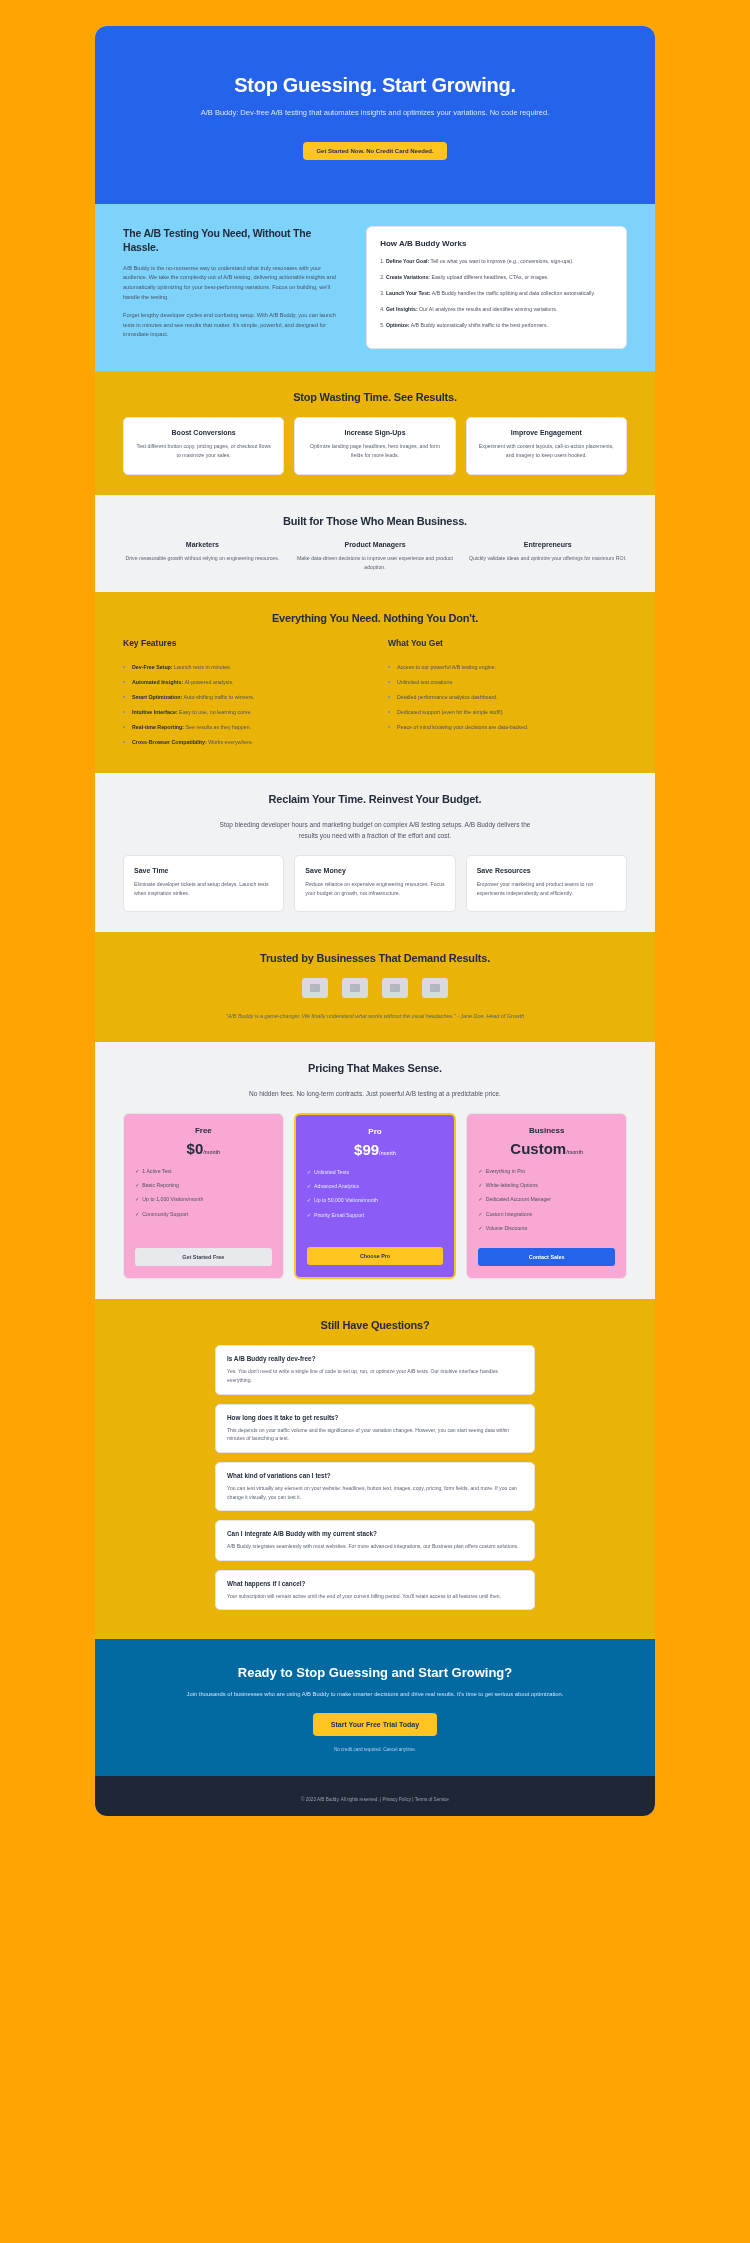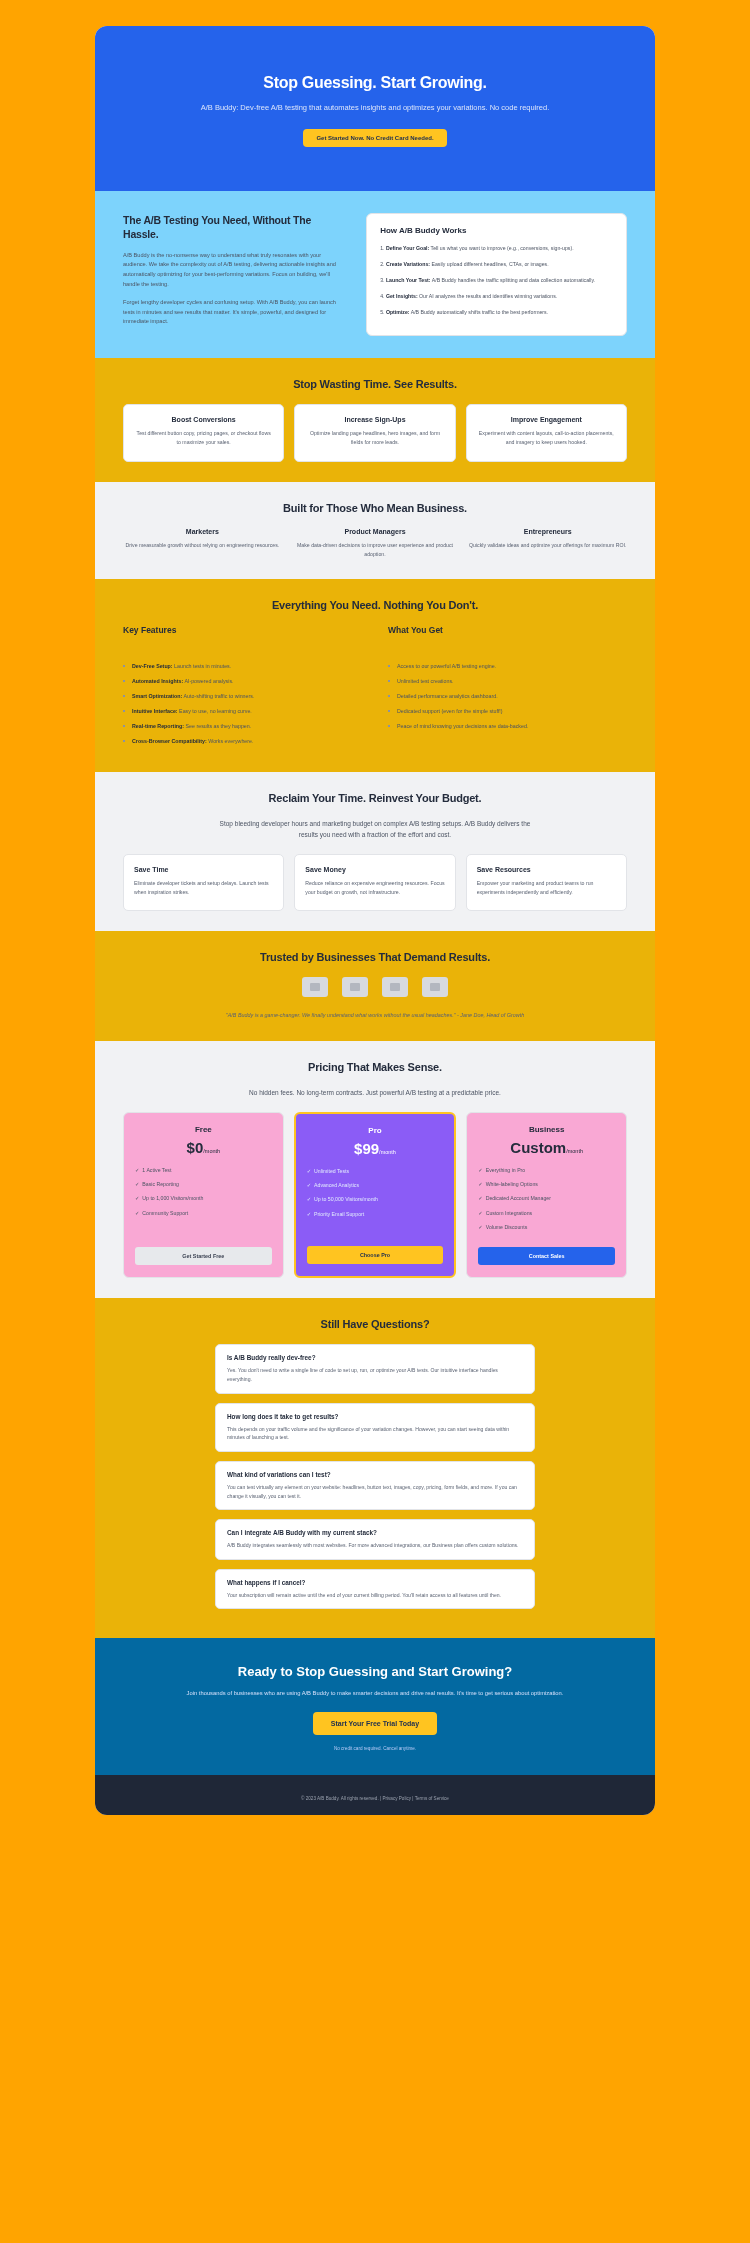--- a/index.html
+++ b/index.html
@@ -22,30 +22,30 @@
   }
 
   
   .hero {
     background: #2563eb;
     padding: 48px 30px 44px 30px;
     text-align: center;
   }
   .hero h1 {
     color: #ffffff;
-    font-size: 16px;
+    font-size: 20px;
     font-weight: bold;
     letter-spacing: -0.3px;
     margin-bottom: 10px;
   }
   .hero p {
     color: #dbe5fb;
     font-size: 7.5px;
     line-height: 1.5;
-    margin-bottom: 13px;
+    margin-bottom: 21px;
   }
   .hero-btn {
     display: inline-block;
     background: #FFC420;
     color: #23324f;
     font-size: 6px;
     font-weight: bold;
     padding: 6px 13px;
     border-radius: 4px;
     border: none;
@@ -124,21 +124,21 @@
 
   
   .cols3 { display: flex; gap: 14px; }
   .col { flex: 1; text-align: center; }
   .col h4 { font-size: 7px; font-weight: bold; margin-bottom: 6px; }
   .col p { font-size: 5.2px; line-height: 1.7; color: #5a6272; }
 
   
   .lists { display: flex; gap: 26px; }
   .list-col { flex: 1; }
-  .list-col h3 { font-size: 8.5px; font-weight: bold; margin-bottom: 27px; }
+  .list-col h3 { font-size: 8.5px; font-weight: bold; margin-bottom: 15px; }
   .list-col ul { list-style: none; }
   .list-col li {
     font-size: 5.3px;
     line-height: 1.6;
     color: #4b5362;
     margin-bottom: 6.5px;
     padding-left: 9px;
     position: relative;
   }
   .list-col li:before {

